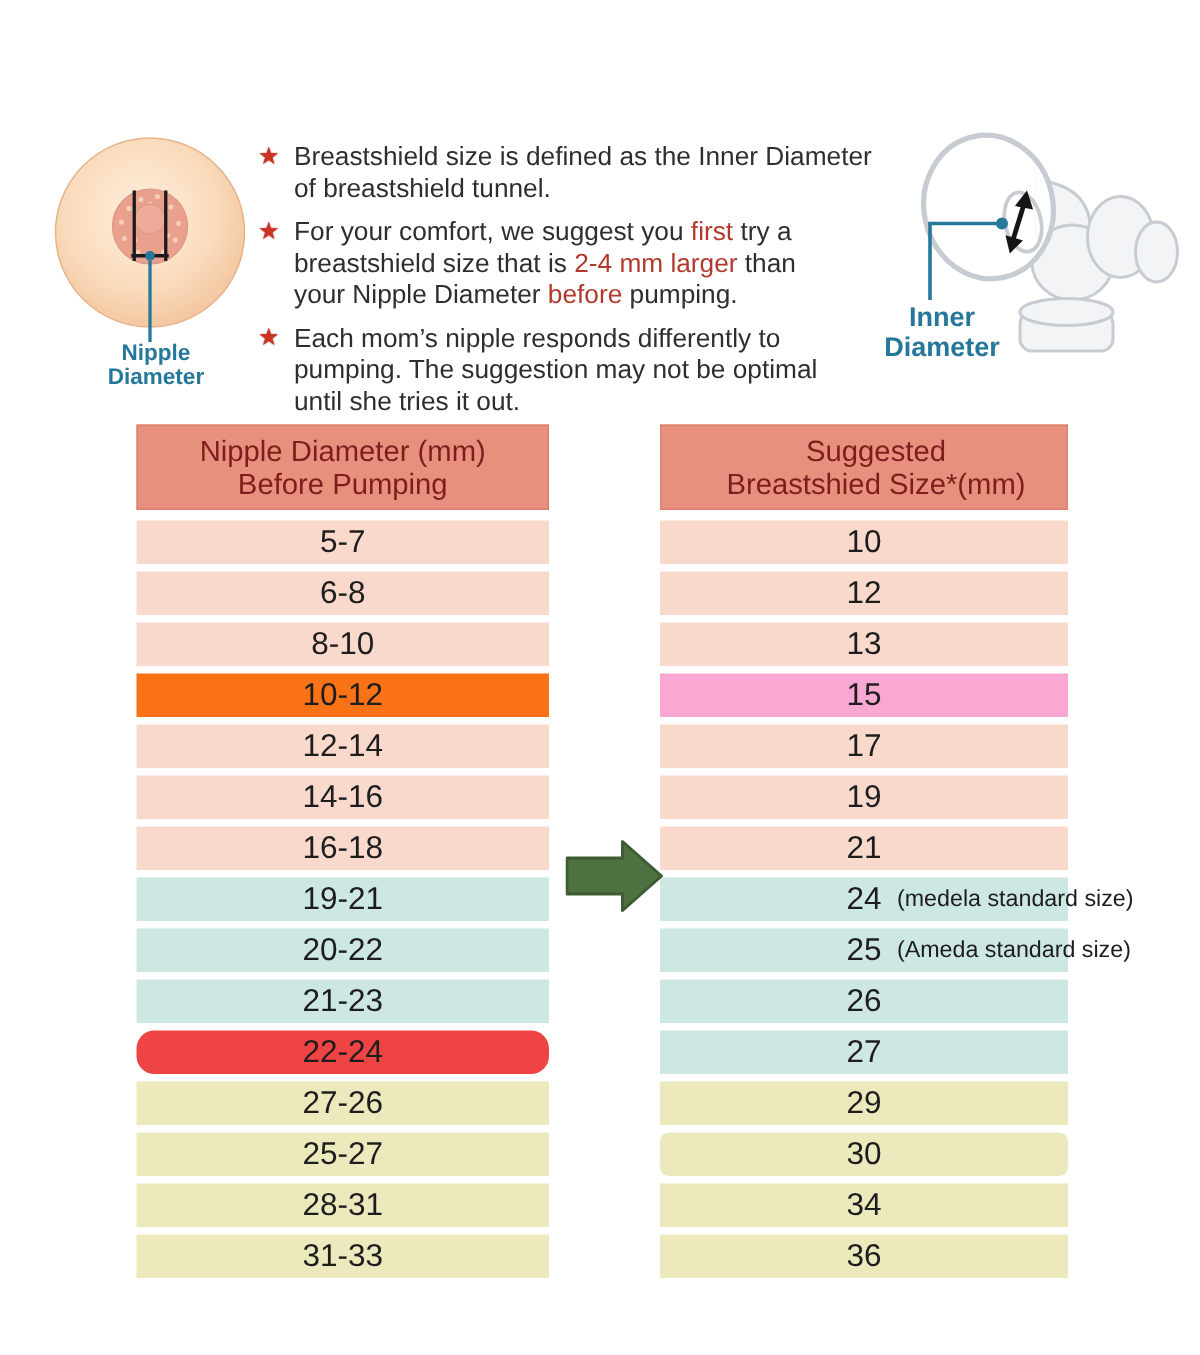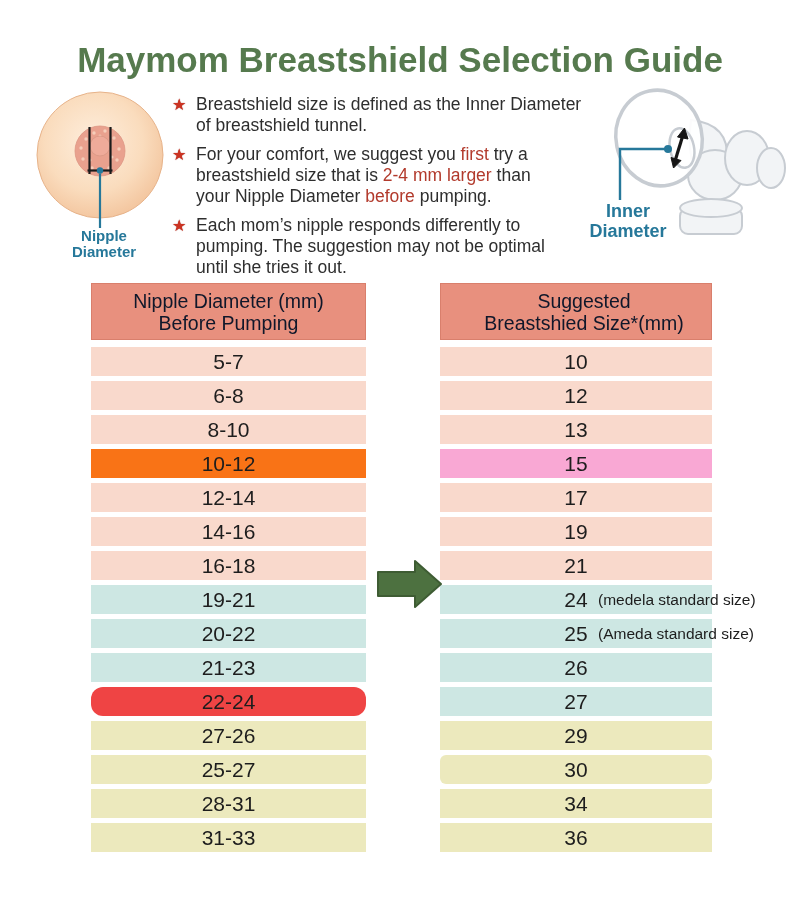--- a/index.html
+++ b/index.html
@@ -36,21 +36,21 @@
   .stop-light { stop-color:var(--skin-light); }
   .stop-mid   { stop-color:var(--skin-mid); }
   .stop-edge  { stop-color:var(--skin-edge); }
   
   .size-table { position:absolute; left:91px; top:283px; width:679px; }
   .thead { display:flex; }
   .th {
     height:57px; background:var(--header-salmon);
     border:1px solid var(--header-border); box-sizing:border-box;
     display:flex; flex-direction:column; justify-content:center;
-    text-align:center; font-size:19.5px; line-height:22px; color:#0f172a;
+    text-align:center; font-size:19.5px; line-height:22px; color:#7f1d1d;
   }
   .th-left  { width:275px; }
   .th-right { width:272px;padding-left:16px; }
   .col-gap  { width:74px; flex:0 0 74px; }
   .trow { display:flex; margin-top:5px; height:29px; }
   .trow.first { margin-top:7px; }
   .cell {
     height:29px; display:flex; align-items:center; justify-content:center;
     font-size:21px; color:#1d1d1d; box-sizing:border-box;
   }
@@ -61,21 +61,20 @@
     font-size:15.5px; color:#1d1d1d; white-space:nowrap;
   }
   .big-arrow { position:absolute; left:286px; top:276px; width:66px; height:50px; }
   .big-arrow polygon { fill:var(--arrow-green); stroke:var(--arrow-edge); stroke-width:2; stroke-linejoin:round; }
 </style>
 </head>
 <body>
 
 <div class="page">
 
-  <div class="title">Maymom Breastshield Selection Guide</div>
 
   <svg class="breast-illo" viewBox="0 0 132 140">
     <defs>
       <radialGradient id="skinGrad" cx="45%" cy="40%" r="65%">
         <stop offset="0%" class="stop-light"></stop>
         <stop offset="60%" class="stop-mid"></stop>
         <stop offset="100%" class="stop-edge"></stop>
       </radialGradient>
     </defs>
     <circle cx="66" cy="66" r="63" fill="url(#skinGrad)" stroke="#e7b38a" stroke-width="1"></circle>

